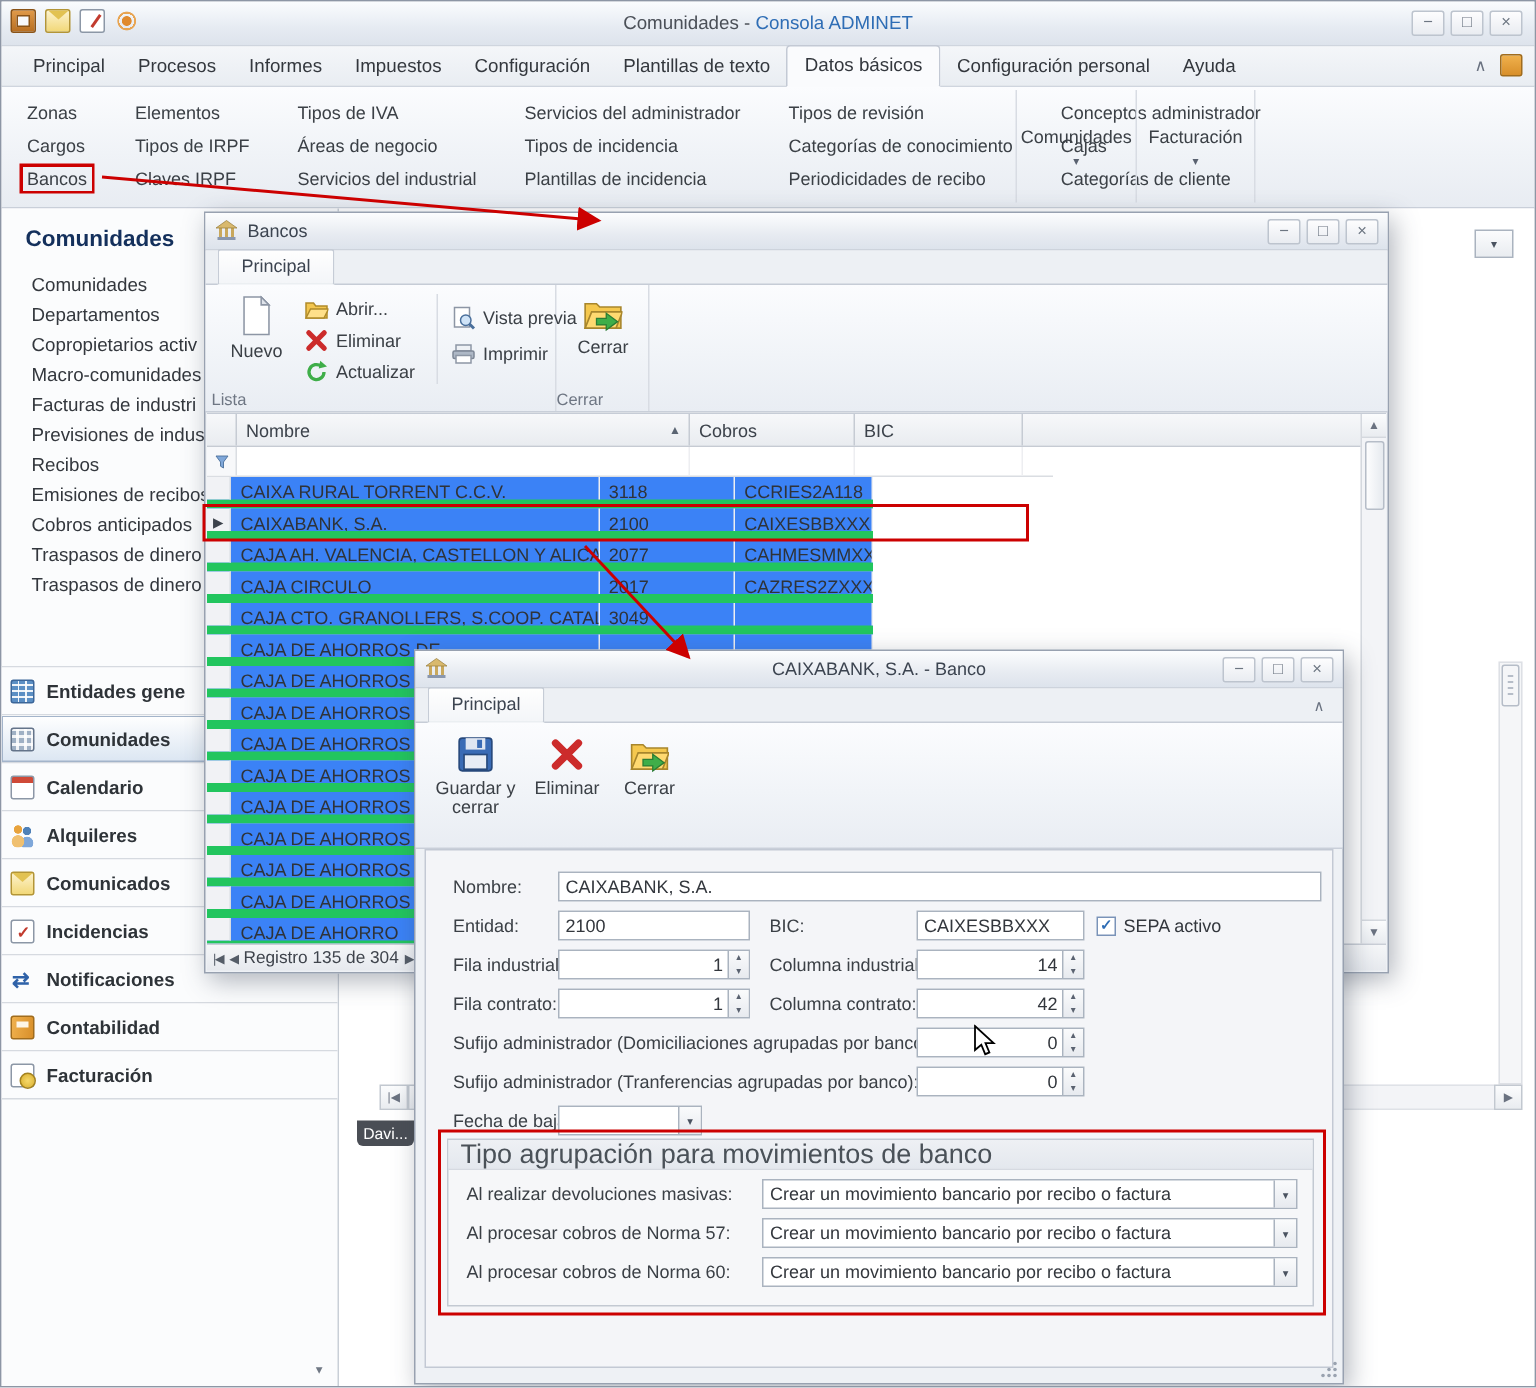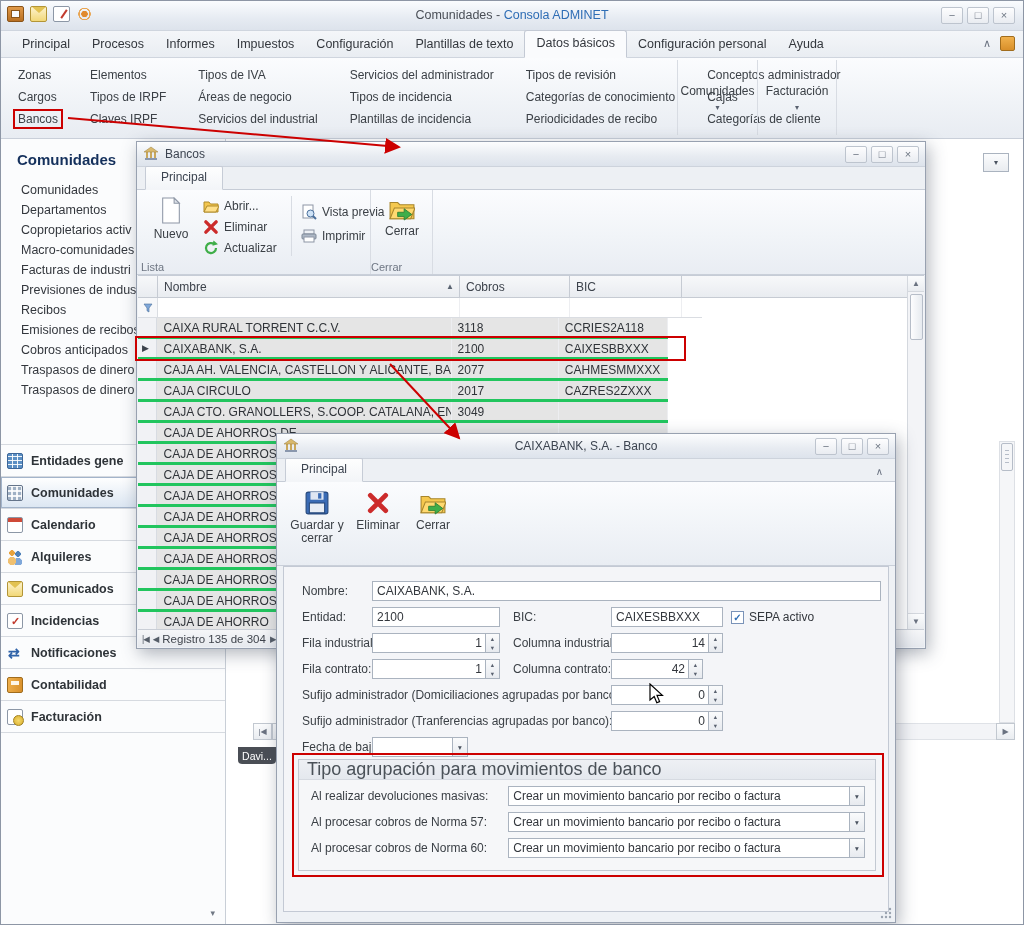--- a/index.html
+++ b/index.html
@@ -125,21 +125,21 @@
 .hind{width:20px;border-right:1px solid #c6cbd3}
 .gh{display:flex;align-items:center;padding-left:6px;border-right:1px solid #c6cbd3;font-size:12px;color:#3c424b}
 .gh1{width:302px}.gh2{width:110px}.gh3{width:112px}
 .gh-fill{flex:1;border-right:none}
 .sortg{margin-left:auto;margin-right:5px;font-size:8px;color:#5a6472}
 .grid-filter{display:flex;height:20px;border-bottom:1px solid #dadde2;background:#fff;width:564px}
 .find{width:20px;border-right:1px solid #dadde2;display:flex;align-items:center;justify-content:center;background:#f7f8fa}
 .fc{border-right:1px solid #edeef1}
 .fc1{width:302px}.fc2{width:110px}.fc3{width:112px}
 .grid-rows{position:absolute;top:42px;left:0;right:17px;bottom:0;overflow:hidden;background:#fff}
-.grow{display:flex;height:21px;border-bottom:3px solid #22c55e;background:#e5e5e5;width:530px}
+.grow{display:flex;height:21px;border-bottom:6px solid #22c55e;background:#3b82f6;width:444px}
 .rind{width:20px;background:#f1f2f5;border-right:1px solid #d8dce2;position:relative}
 .grow.sel .rind::after{content:"▶";position:absolute;left:4px;top:4px;font-size:9px;color:#3c424b}
 .gc{padding-top:3px;padding-left:6px;border-right:1px solid #edeef1;white-space:nowrap;overflow:hidden;font-size:12px;color:#2f3338}
 .gc1{width:302px}.gc2{width:110px}.gc3{width:112px}
 .gscroll{position:absolute;top:0;right:0;bottom:0;width:17px;background:#f3f4f7;border-left:1px solid #d4d8de;
   display:flex;flex-direction:column;align-items:center}
 .sbtn{height:16px;width:100%;display:flex;align-items:center;justify-content:center;font-size:8px;color:#6a7280;
   background:linear-gradient(#fbfcfd,#e9ecf0);border-bottom:1px solid #d4d8de}
 .sbtn.bottom{margin-top:auto;border-top:1px solid #d4d8de;border-bottom:none}
 .sthumb{width:13px;height:46px;margin-top:2px;background:linear-gradient(90deg,#fdfdfe,#e6eaef);border:1px solid #b6bdc8;border-radius:2px}
@@ -692,21 +692,21 @@
 
       <span class="flabel" style="left:18px;top:92px">Fila contrato:</span>
       <div class="spin" style="left:88px;top:92px;width:128px">
         <span class="spin-val">1</span>
         <span class="spin-btns">
             <i>▴</i>
             <i>▾</i>
           </span>
       </div>
       <span class="flabel" style="left:229px;top:92px">Columna contrato:</span>
-      <div class="spin" style="left:327px;top:92px;width:92px">
+      <div class="spin" style="left:327px;top:92px;width:112px">
         <span class="spin-val">42</span>
         <span class="spin-btns">
             <i>▴</i>
             <i>▾</i>
           </span>
       </div>
 
       <span class="flabel" style="left:18px;top:118px">Sufijo administrador (Domiciliaciones agrupadas por banco):</span>
       <div class="spin" style="left:327px;top:118px;width:112px">
         <span class="spin-val">0</span>

